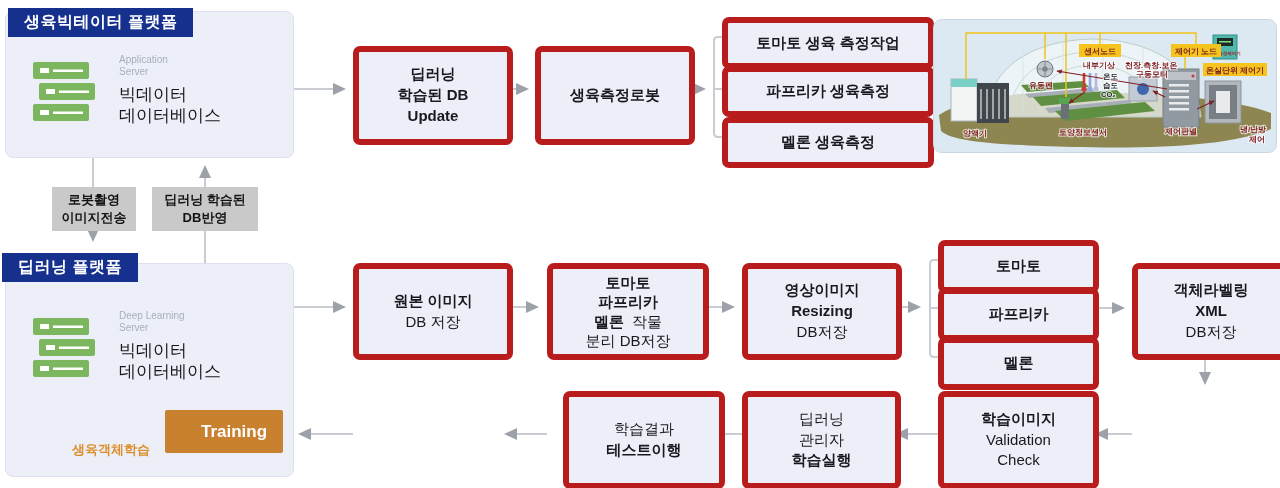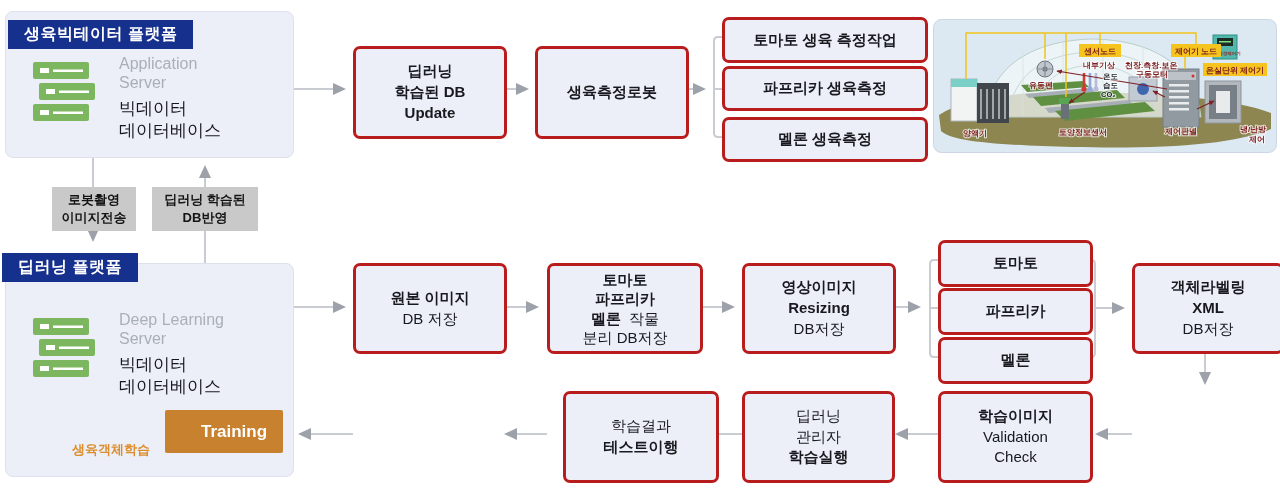--- a/index.html
+++ b/index.html
@@ -2,31 +2,31 @@
 <html><head>
 <meta charset="utf-8">
 <style>
   html,body{margin:0;padding:0;background:#fff;}
   #stage{position:relative;width:1280px;height:488px;background:#ffffff;overflow:hidden;
          font-family:"Liberation Sans",sans-serif;color:#17191E;}
   #wires{position:absolute;left:0;top:0;z-index:0;}
   .badge{position:absolute;z-index:3;background:#16308D;color:#fff;font-weight:bold;font-size:16px;
          height:29px;display:flex;align-items:center;justify-content:center;padding:0 16px;letter-spacing:.5px;}
   .panel{position:absolute;z-index:1;background:#ECEFF7;border:1px solid #DDE1EE;border-radius:8px;}
-  .fbox{position:absolute;z-index:2;background:#ECEFF7;border:3px solid #b91c1c;border-radius:7px;
+  .fbox{position:absolute;z-index:2;background:#ECEFF7;border:6px solid #b91c1c;border-radius:7px;
         display:flex;flex-direction:column;align-items:center;justify-content:center;
         font-size:15px;line-height:1.38;text-align:center;}
   .fbox span{display:block;}
   .fbox .inline{display:inline;}
   .b{font-weight:bold;}
   .graybox{position:absolute;z-index:2;background:#C9C9C9;color:#141414;font-weight:bold;font-size:13px;
         line-height:1.35;display:flex;flex-direction:column;align-items:center;justify-content:center;text-align:center;}
   .srv-icon{position:absolute;z-index:2;}
   .srv-text{position:absolute;z-index:2;}
-  .srv-text .sub{color:#A9AFBA;font-size:16px;line-height:1.2;}
+  .srv-text .sub{color:#A9AFBA;font-size:10px;line-height:1.2;}
   .srv-text .ttl{color:#15171C;font-size:17px;font-weight:normal;line-height:1.25;margin-top:6px;}
   .training{position:absolute;z-index:2;background:#C8812F;color:#fff;font-weight:bold;font-size:17px;
         display:flex;align-items:center;justify-content:center;border-radius:2px;padding-left:20px;}
   .looplabel{position:absolute;z-index:2;color:#DD8D2A;font-weight:bold;font-size:13px;}
   .gh{position:absolute;z-index:2;left:933px;top:19px;width:344px;height:134px;}
   .gh-red{font-size:8px;font-weight:bold;fill:#7B1A1C;paint-order:stroke;stroke:#ffffff;stroke-width:2px;stroke-opacity:.75;}
   .gh-dark{font-size:7.5px;font-weight:bold;fill:#23272E;paint-order:stroke;stroke:#ffffff;stroke-width:2px;stroke-opacity:.7;}
   .gh-ylab{font-size:8px;font-weight:bold;fill:#7B1A1C;}
   .gh-tiny{font-size:4.5px;font-weight:bold;fill:#9B1D1D;}
 </style>
@@ -69,21 +69,21 @@
       <path d="M547,434 H506" marker-end="url(#mg)"></path>
       <path d="M353,434 H300" marker-end="url(#mg)"></path>
     </g>
     <g stroke="#5A6F7B" stroke-width="3" fill="none">
       <path d="M219,366 H233 V399" marker-end="url(#ms)"></path>
       <path d="M165,438 H66 V400" marker-end="url(#ms)"></path>
     </g>
   </svg>
 
   <div class="panel" style="left:5px;top:11px;width:287px;height:145px"></div>
-  <div class="badge" style="left:8px;top:20px">생육빅테이터 플랫폼</div>
+  <div class="badge" style="left:8px;top:8px">생육빅테이터 플랫폼</div>
   <div class="srv-icon" style="left:33px;top:62px">
     <svg width="62" height="62" viewBox="0 0 62 62">
       <g fill="#7CB75F">
         <rect x="0" y="0" width="56" height="17" rx="2"></rect>
           <rect x="6" y="21" width="56" height="17" rx="2"></rect>
           <rect x="0" y="42" width="56" height="17" rx="2"></rect>
       </g>
       <g fill="#ffffff">
         <rect x="7" y="6" width="9" height="5"></rect>
           <rect x="20" y="7.5" width="30" height="2.5"></rect>

